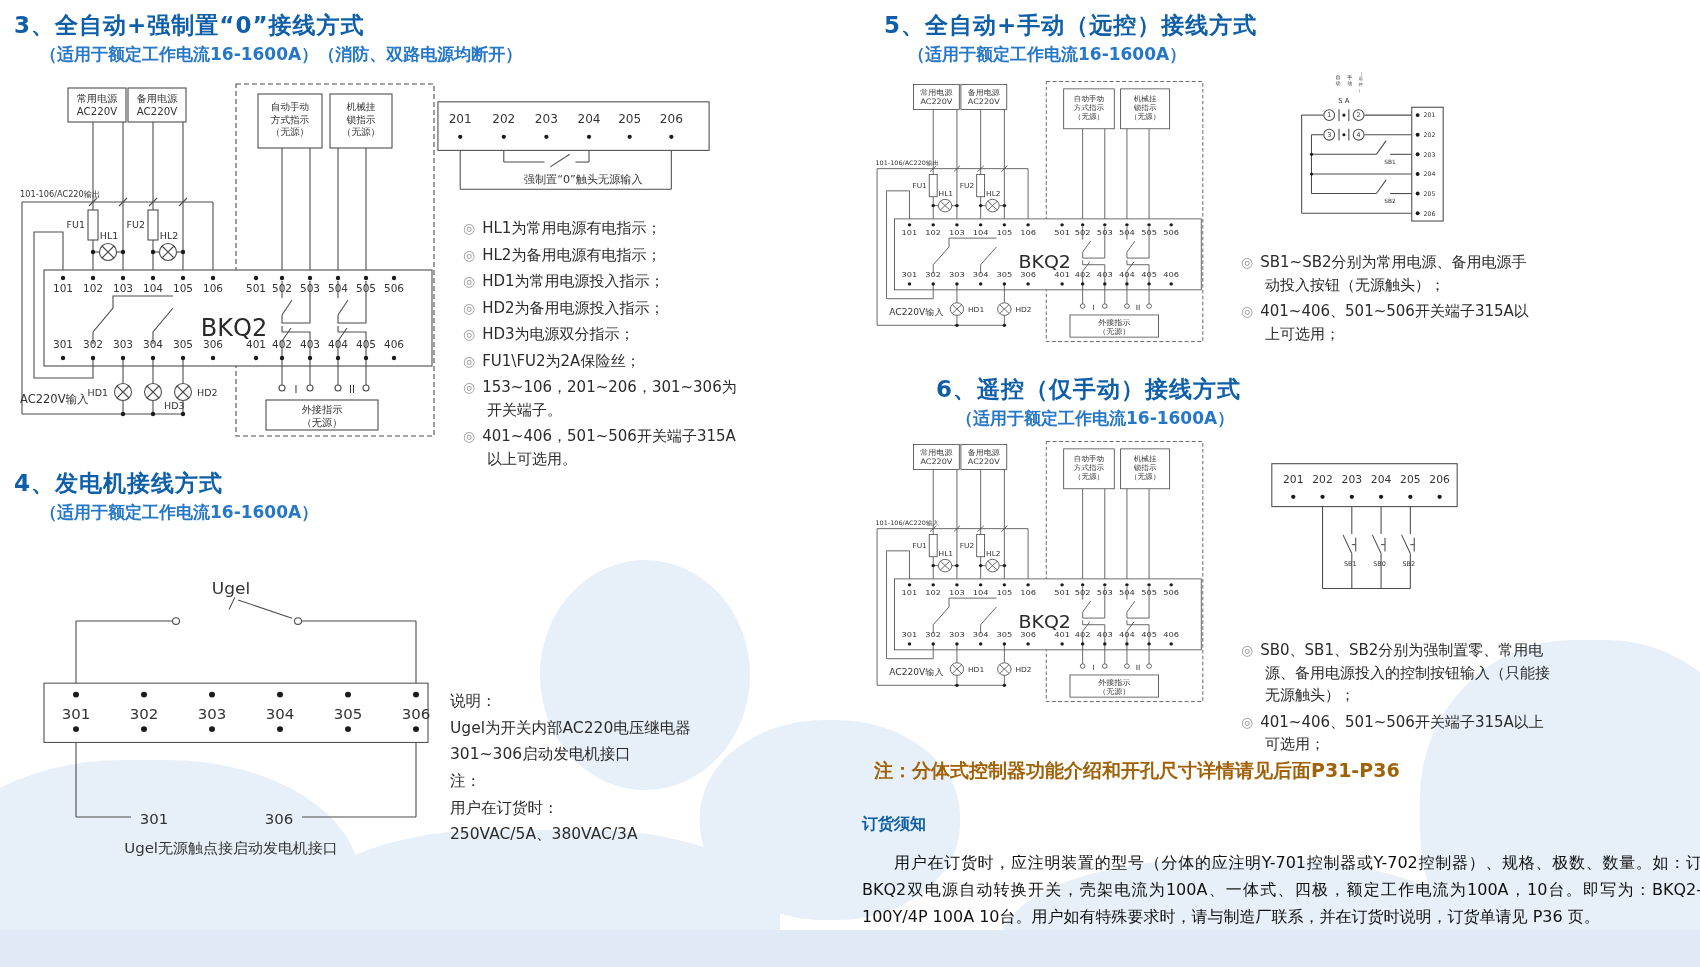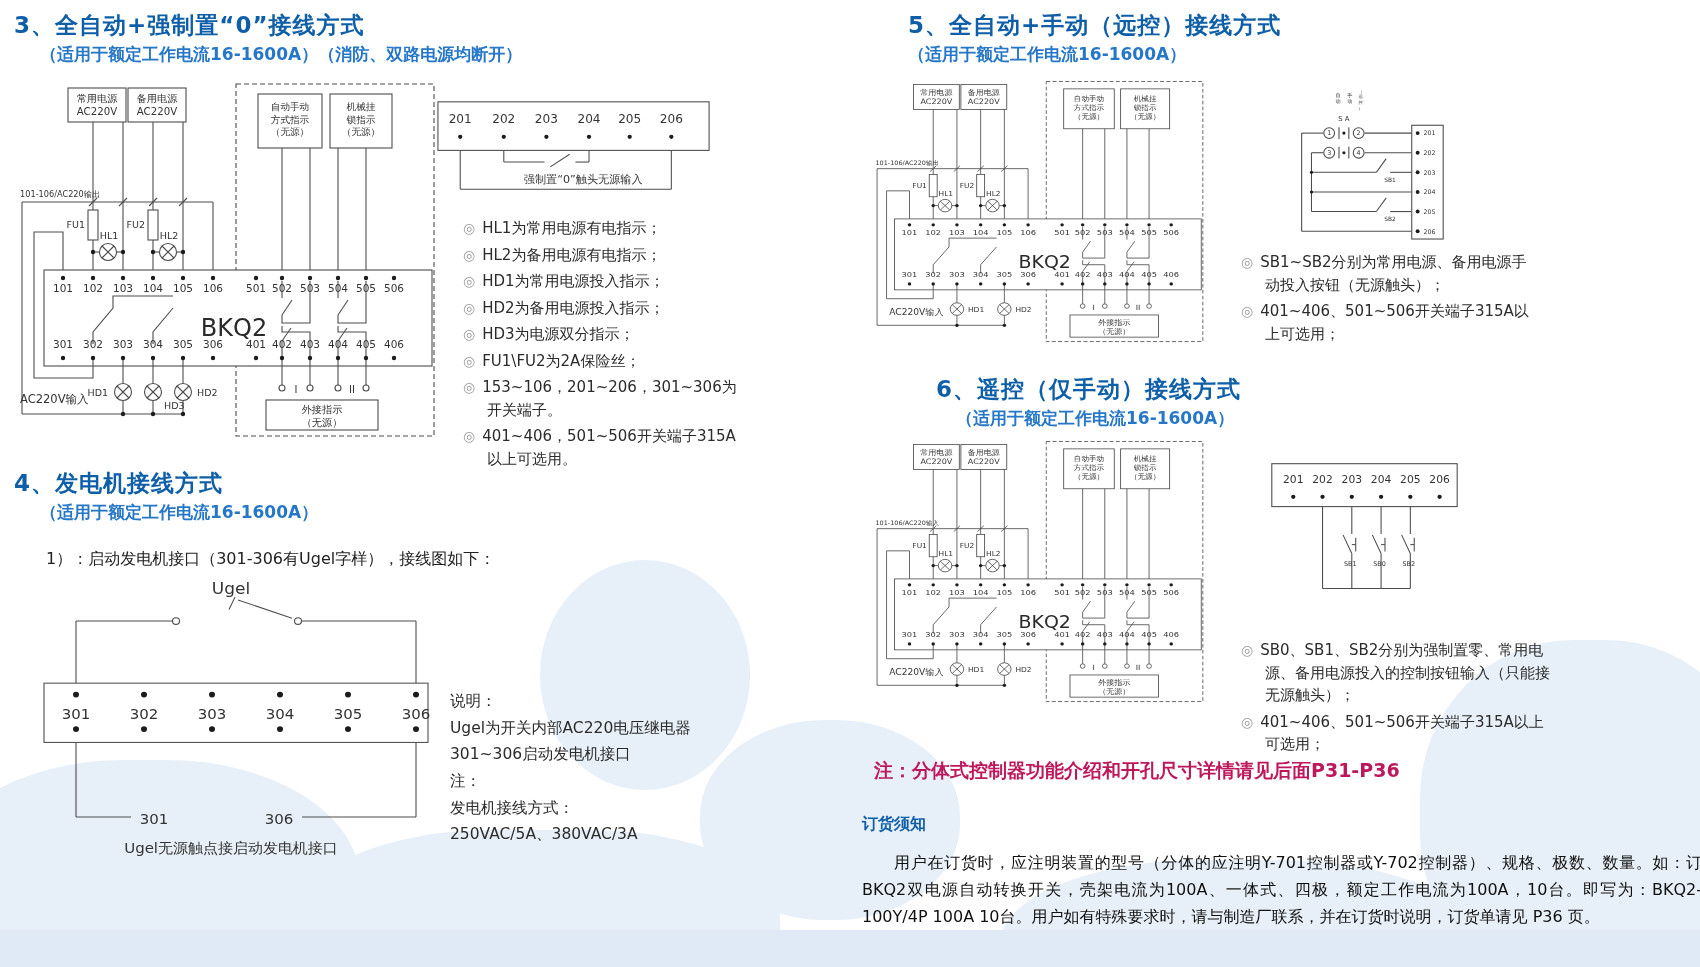--- a/index.html
+++ b/index.html
@@ -8,21 +8,21 @@
   .wm{position:absolute;background:#e7f0f8;z-index:0;}
   .content{position:absolute;inset:0;z-index:1;}
   .abs{position:absolute;}
   .sec-title{font-size:23px;font-weight:bold;color:#0f5fa8;letter-spacing:1px;white-space:nowrap;}
   .sec-sub{font-size:17px;font-weight:700;color:#2677c8;white-space:nowrap;}
   .body-line{font-size:16px;color:#222;white-space:nowrap;}
   ul.notes{list-style:none;margin:5px;padding:0;font-size:15px;color:#2b2b2b;line-height:1.5;}
   ul.notes li{padding-left:24px;text-indent:-24px;margin-bottom:4px;}
   ul.notes li::before{content:"◎";color:#9b9b9b;margin-right:7px;font-size:14px;}
   .plain-lines{font-size:15.5px;color:#2b2b2b;line-height:1.72;}
-  .blue-note{font-size:19px;font-weight:600;color:#be185d;white-space:nowrap;}
+  .blue-note{font-size:19px;font-weight:600;color:#a16207;white-space:nowrap;}
   .order-title{font-size:16px;font-weight:bold;color:#0f5fa8;}
   .order-par{font-size:16px;line-height:1.68;color:#111;text-indent:2em;text-align:justify;}
   svg{display:block;}
   svg text{font-family:"DejaVu Sans","Liberation Sans",sans-serif;}
 </style>
 </head>
 <body>
 
 <div class="sheet">
 
@@ -240,21 +240,20 @@
         <li>HD1为常用电源投入指示；</li>
         <li>HD2为备用电源投入指示；</li>
         <li>HD3为电源双分指示；</li>
         <li>FU1\FU2为2A保险丝；</li>
         <li>153~106，201~206，301~306为开关端子。</li>
         <li>401~406，501~506开关端子315A以上可选用。</li>
       </ul>
 
     <div class="abs sec-title" style="left:14px;top:468px;">4、发电机接线方式</div>
     <div class="abs sec-sub" style="left:40px;top:501px;">（适用于额定工作电流16-1600A）</div>
-    <div class="abs body-line" style="left:46px;top:549px;">1）：启动发电机接口（301-306有Ugel字样），接线图如下：</div>
     <div class="abs" id="diaU" style="left:26px;top:578px;">
         <svg viewBox="0 0 420 295" width="420" height="282" preserveAspectRatio="none">
           <g stroke="#4d4d4d" stroke-width="1.1" fill="none">
             <line x1="203" y1="33" x2="209" y2="20"></line>
             <path d="M212,23 L266,42"></path>
             <circle cx="150" cy="45" r="3.5" fill="#fff"></circle>
             <circle cx="272" cy="45" r="3.5" fill="#fff"></circle>
             <line x1="50" y1="45" x2="146.5" y2="45"></line>
             <line x1="275.5" y1="45" x2="390" y2="45"></line>
             <line x1="50" y1="45" x2="50" y2="110"></line>
@@ -293,25 +292,25 @@
           </g>
         </svg>
       </div>
     <div class="abs plain-lines" style="left:450px;top:688px;">
         <div>说明：</div>
         <div>Ugel为开关内部AC220电压继电器</div>
         <div>301~306启动发电机接口</div>
       </div>
     <div class="abs plain-lines" style="left:450px;top:768px;">
         <div>注：</div>
-        <div>发电机接线方式：</div>
+        <div>用户在订货时：</div>
         <div>250VAC/5A、380VAC/3A</div>
       </div>
 
-    <div class="abs sec-title" style="left:884px;top:10px;margin-left:24px;">5、全自动+手动（远控）接线方式</div>
+    <div class="abs sec-title" style="left:884px;top:10px;">5、全自动+手动（远控）接线方式</div>
     <div class="abs sec-sub" style="left:908px;top:43px;">（适用于额定工作电流16-1600A）</div>
     <div class="abs" id="diaB" style="left:866px;top:80px;">
         <svg viewBox="0 0 430 360" width="340" height="266" preserveAspectRatio="none">
           <g stroke="#4d4d4d" stroke-width="1.1" fill="none">
             <rect x="228" y="2" width="198" height="352" stroke-dasharray="5,3"></rect>
             <rect x="60" y="6" width="58" height="34" fill="#fff"></rect>
             <rect x="120" y="6" width="58" height="34" fill="#fff"></rect>
             <line x1="14" y1="120" x2="205" y2="120"></line>
             <line x1="205" y1="120" x2="205" y2="188"></line>
             <line x1="14" y1="120" x2="14" y2="332"></line>
@@ -456,21 +455,21 @@
             <text x="353" y="28" font-size="9.6" text-anchor="middle">机械挂</text>
             <text x="353" y="40.5" font-size="9.6" text-anchor="middle">锁指示</text>
             <text x="353" y="53" font-size="9.6" text-anchor="middle">（无源）</text>
             <text x="288" y="311" font-size="10" text-anchor="middle">I</text>
             <text x="344" y="311" font-size="10" text-anchor="middle">II</text>
             <text x="314" y="331" font-size="10.2" text-anchor="middle">外接指示</text>
             <text x="314" y="344" font-size="10.2" text-anchor="middle">（无源）</text>
           </g>
         </svg>
       </div>
-    <div class="abs" id="diaSA" style="left:1282px;top:88px;">
+    <div class="abs" id="diaSA" style="left:1282px;top:70px;">
         <svg viewBox="0 0 175 155" width="172" height="152" preserveAspectRatio="none">
           <g stroke="#4d4d4d" stroke-width="1.1" fill="none">
             <line x1="20" y1="46" x2="42" y2="46"></line>
             <circle cx="48" cy="46" r="5.5" fill="#fff"></circle>
             <line x1="58" y1="40" x2="58" y2="52"></line>
             <line x1="68" y1="40" x2="68" y2="52"></line>
             <circle cx="78" cy="46" r="5.5" fill="#fff"></circle>
             <line x1="84" y1="46" x2="132" y2="46"></line>
             <line x1="30" y1="66" x2="42" y2="66"></line>
             <circle cx="48" cy="66" r="5.5" fill="#fff"></circle>

